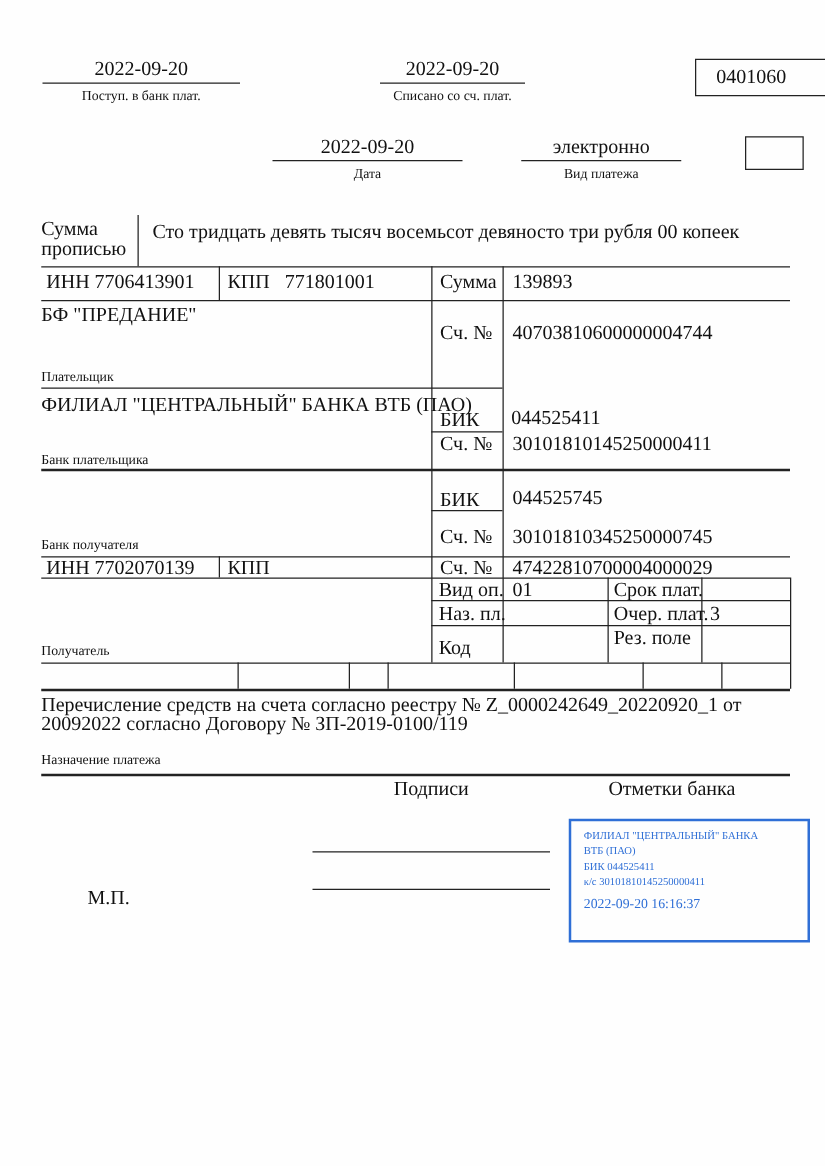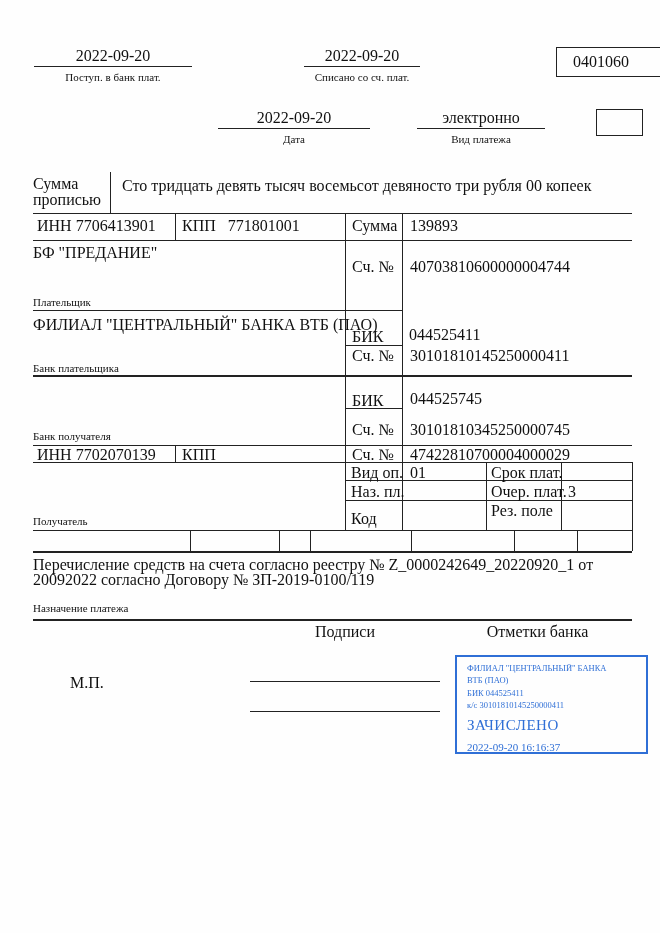--- a/index.html
+++ b/index.html
@@ -126,26 +126,25 @@
   <div class="t" style="left:491px;top:504px">Рез. поле</div>
 
   <div class="t w" style="left:33px;top:557px;width:578px;line-height:15px">Перечисление средств на счета согласно реестру № Z_0000242649_20220920_1 от 20092022 согласно Договору № ЗП-2019-0100/119</div>
   <div class="t s" style="left:33px;top:601px">Назначение платежа</div>
   <div class="hl thick" style="left:33px;top:619px;width:599px"></div>
 
   <div class="t c" style="left:440px;top:625px;width:195px">Отметки банка</div>
   <div class="t c" style="left:250px;top:625px;width:190px">Подписи</div>
   <div class="hl" style="left:250px;top:681px;width:190px"></div>
   <div class="hl" style="left:250px;top:711px;width:190px"></div>
-  <div class="t" style="left:70px;top:676px">М.П.</div>
+  <div class="t" style="left:70px;top:712px">М.П.</div>
 
   <div class="stamp" style="border-color: rgb(47, 111, 214);">
     <div style="color: rgb(47, 111, 214);">
       <div class="sm name">ФИЛИАЛ "ЦЕНТРАЛЬНЫЙ" БАНКА
 ВТБ (ПАО)</div>
       <div class="sm">БИК 044525411</div>
       <div class="sm">к/с 30101810145250000411</div>
-      <div class="status">ЗАЧИСЛЕНО</div>
       <div class="dt">2022-09-20 16:16:37</div>
     </div>
   </div>
 
 </div>
 
 </body></html>

